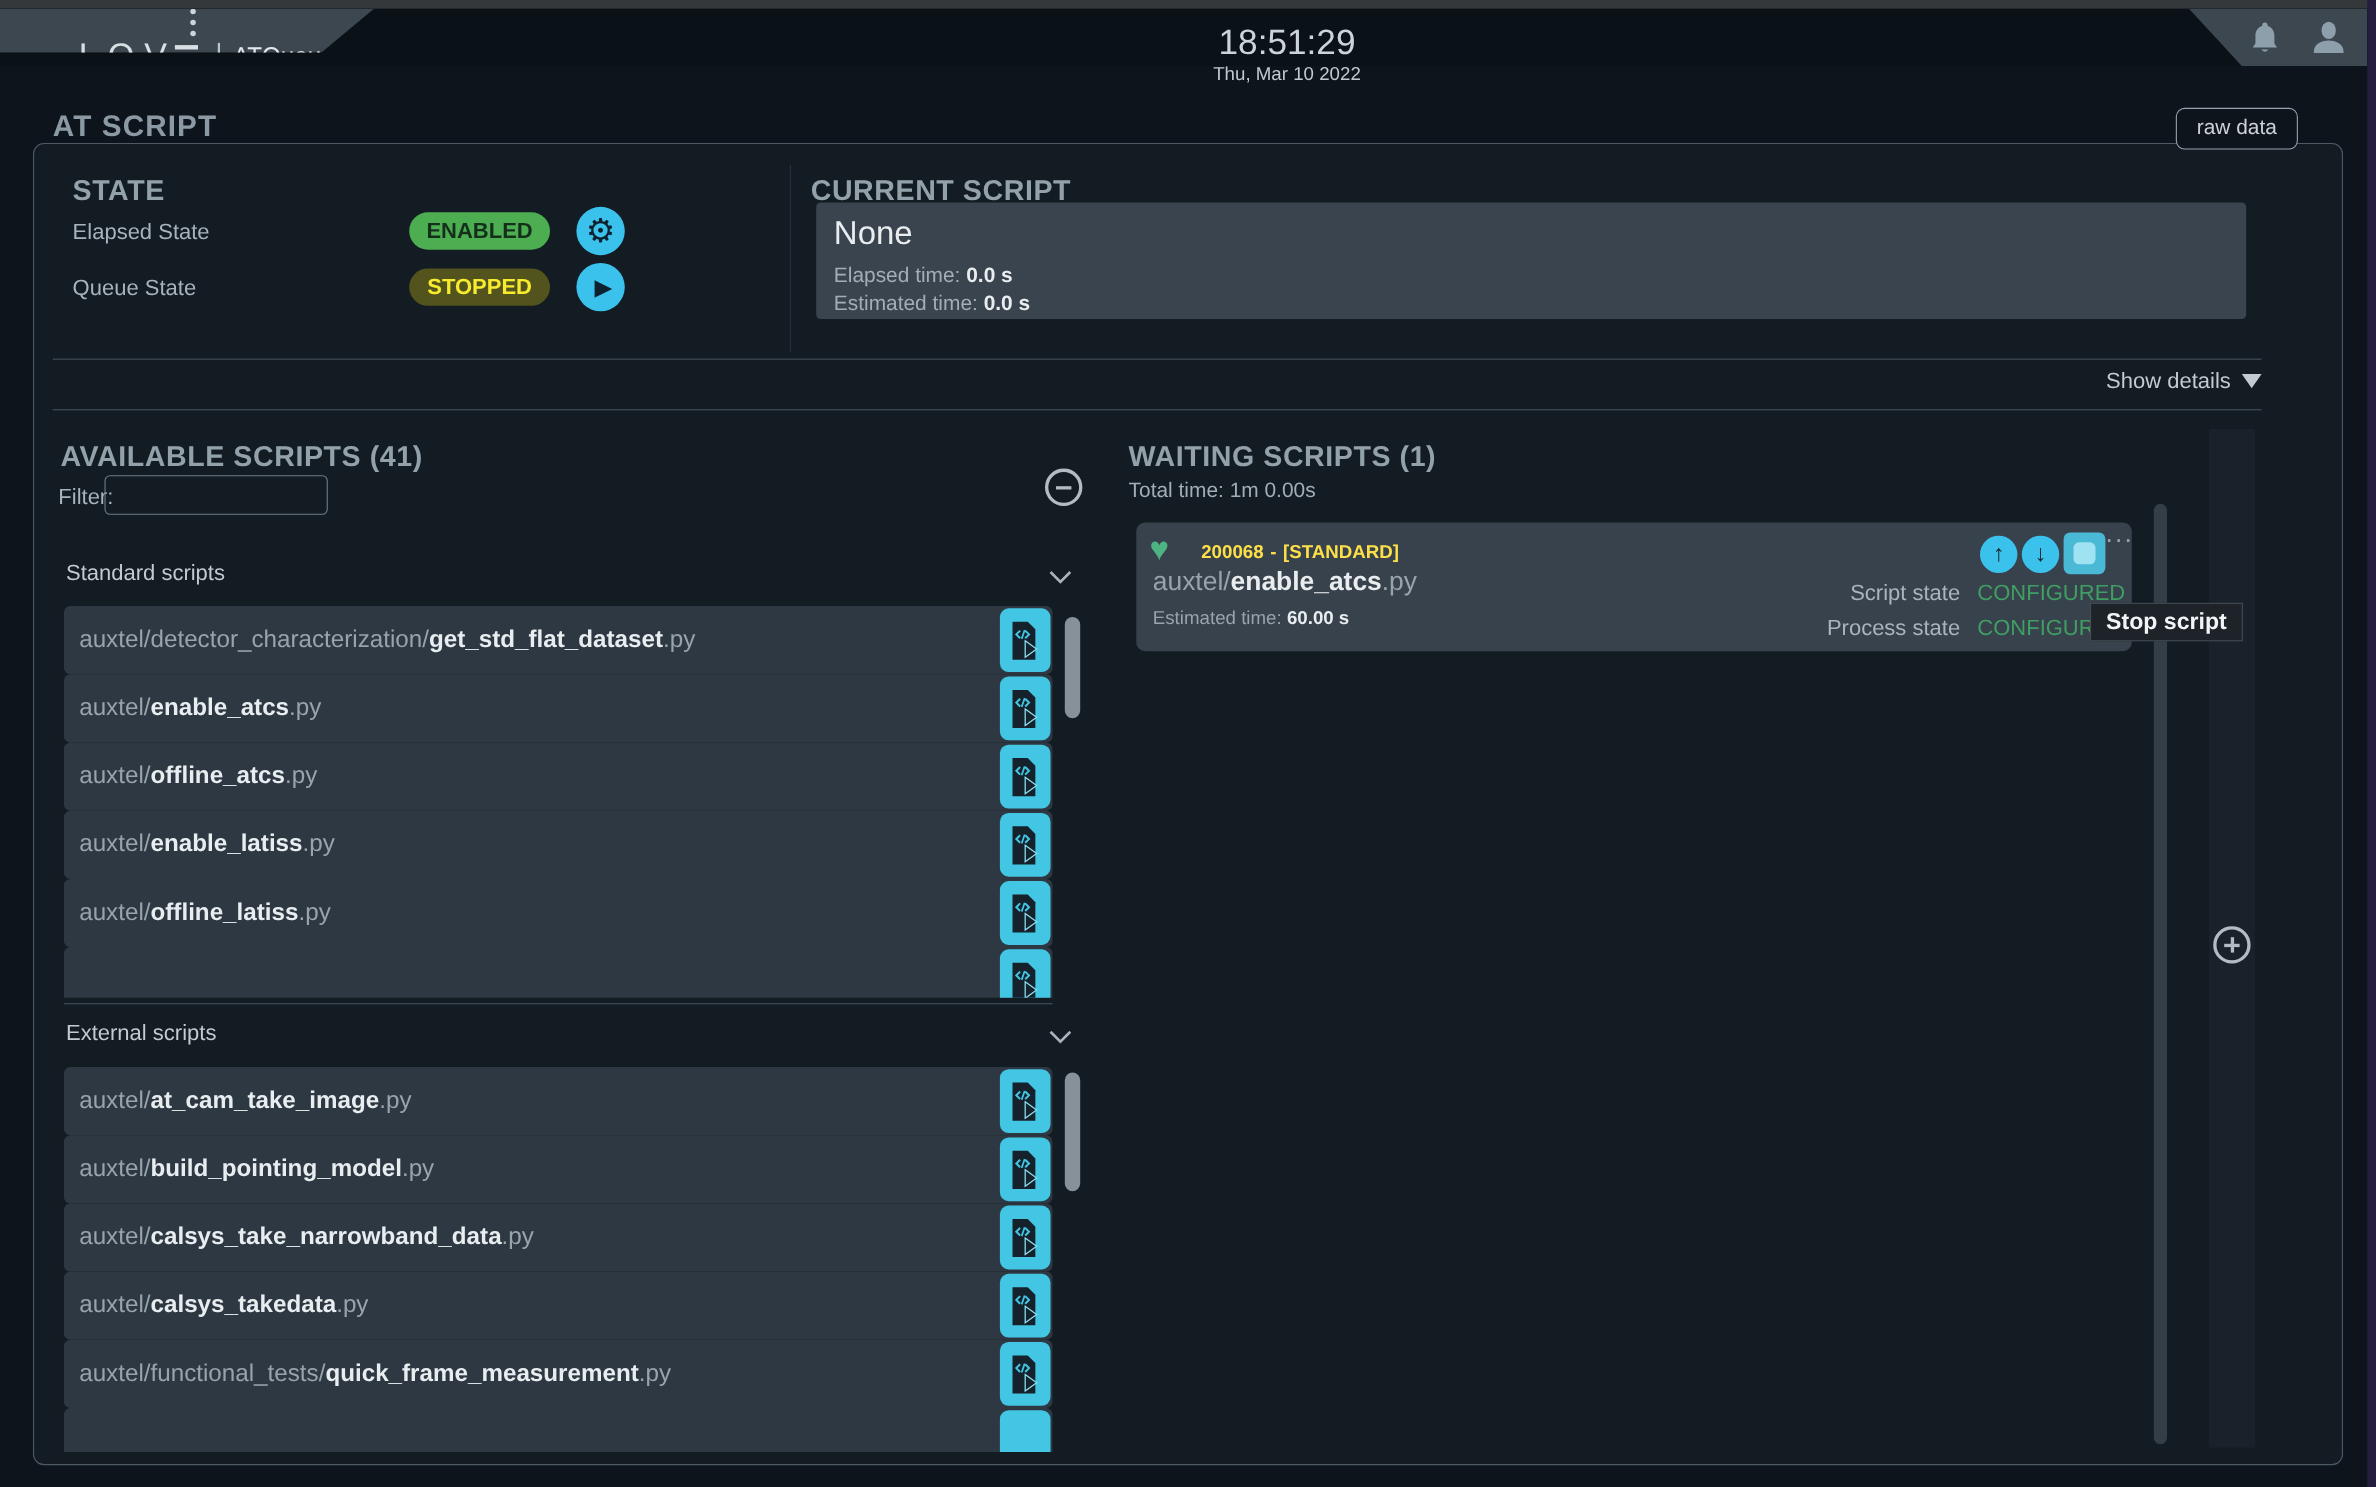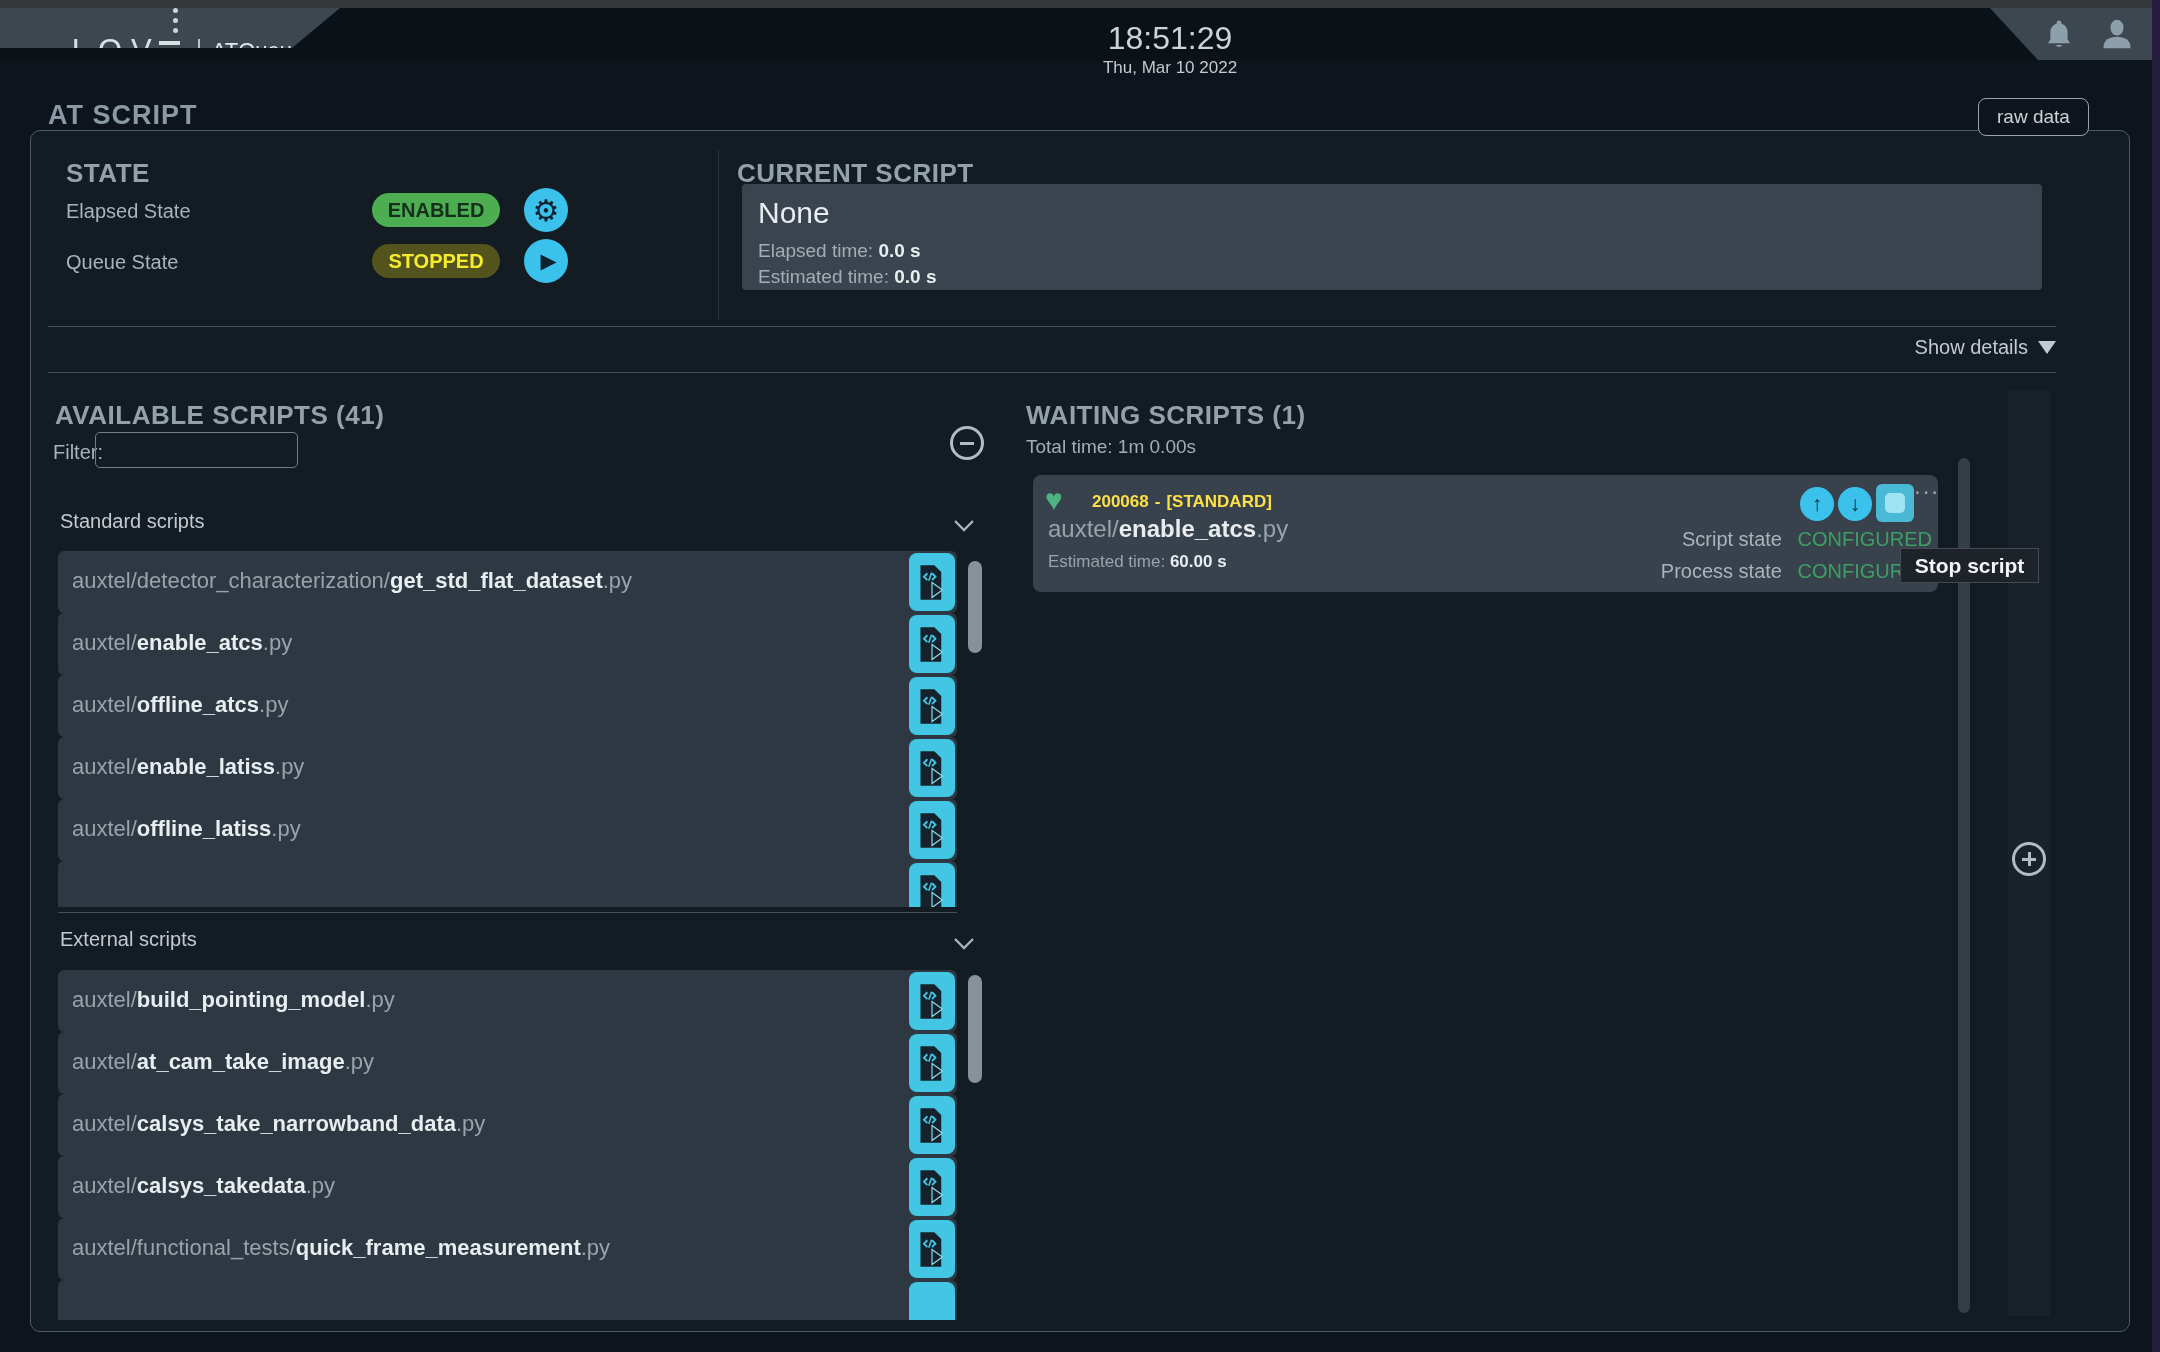--- a/index.html
+++ b/index.html
@@ -306,36 +306,36 @@
 
   <div class="abs group-hdr" style="left:60px; top:928px;">External scripts</div>
   <span class="chev" style="left:953px; top:936px;">
     <svg width="22" height="13" viewBox="0 0 22 13">
         <polyline points="2,2 11,11 20,2" fill="none" stroke="#aab3ba" stroke-width="2.4"></polyline>
       </svg>
   </span>
   <div class="list" style="top:970px; height:350px;">
   <div class="script-row">
     <div class="script-path">
+      <span class="dim">auxtel/</span><span class="file">at_cam_take_image</span><span class="dim">.py</span>
+    </div>
+    <button class="add-btn">
+      <svg width="30" height="37" viewBox="0 0 26 32">
+        <polygon points="3,1 15,1 21,7 21,31 3,31" fill="#15222c"></polygon>
+        <polyline points="9,8 6,11 9,14" fill="none" stroke="#43c6e4" stroke-width="1.6"></polyline>
+        <polyline points="13,8 16,11 13,14" fill="none" stroke="#43c6e4" stroke-width="1.6"></polyline>
+        <line x1="12.6" y1="7.5" x2="10.2" y2="14.5" stroke="#43c6e4" stroke-width="1.4"></line>
+        <polygon points="13,16 22,22.5 13,29" fill="#15222c" stroke="#8fdff0" stroke-width="1"></polygon>
+      </svg>
+    </button>
+  </div>
+
+  <div class="script-row">
+    <div class="script-path">
       <span class="dim">auxtel/</span><span class="file">build_pointing_model</span><span class="dim">.py</span>
-    </div>
-    <button class="add-btn">
-      <svg width="30" height="37" viewBox="0 0 26 32">
-        <polygon points="3,1 15,1 21,7 21,31 3,31" fill="#15222c"></polygon>
-        <polyline points="9,8 6,11 9,14" fill="none" stroke="#43c6e4" stroke-width="1.6"></polyline>
-        <polyline points="13,8 16,11 13,14" fill="none" stroke="#43c6e4" stroke-width="1.6"></polyline>
-        <line x1="12.6" y1="7.5" x2="10.2" y2="14.5" stroke="#43c6e4" stroke-width="1.4"></line>
-        <polygon points="13,16 22,22.5 13,29" fill="#15222c" stroke="#8fdff0" stroke-width="1"></polygon>
-      </svg>
-    </button>
-  </div>
-
-  <div class="script-row">
-    <div class="script-path">
-      <span class="dim">auxtel/</span><span class="file">at_cam_take_image</span><span class="dim">.py</span>
     </div>
     <button class="add-btn">
       <svg width="30" height="37" viewBox="0 0 26 32">
         <polygon points="3,1 15,1 21,7 21,31 3,31" fill="#15222c"></polygon>
         <polyline points="9,8 6,11 9,14" fill="none" stroke="#43c6e4" stroke-width="1.6"></polyline>
         <polyline points="13,8 16,11 13,14" fill="none" stroke="#43c6e4" stroke-width="1.6"></polyline>
         <line x1="12.6" y1="7.5" x2="10.2" y2="14.5" stroke="#43c6e4" stroke-width="1.4"></line>
         <polygon points="13,16 22,22.5 13,29" fill="#15222c" stroke="#8fdff0" stroke-width="1"></polygon>
       </svg>
     </button>

